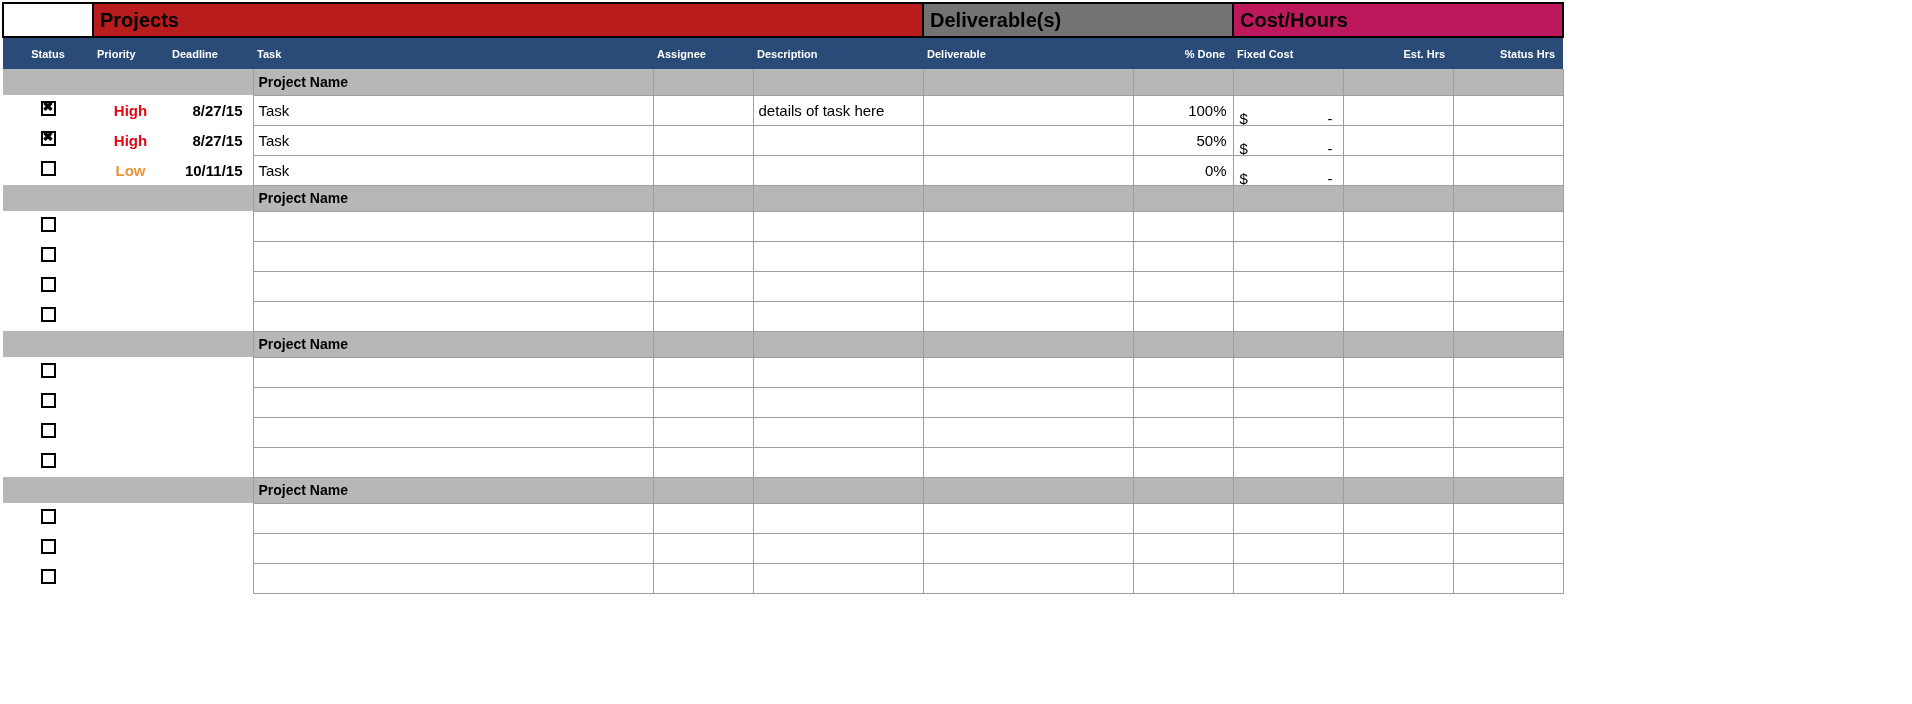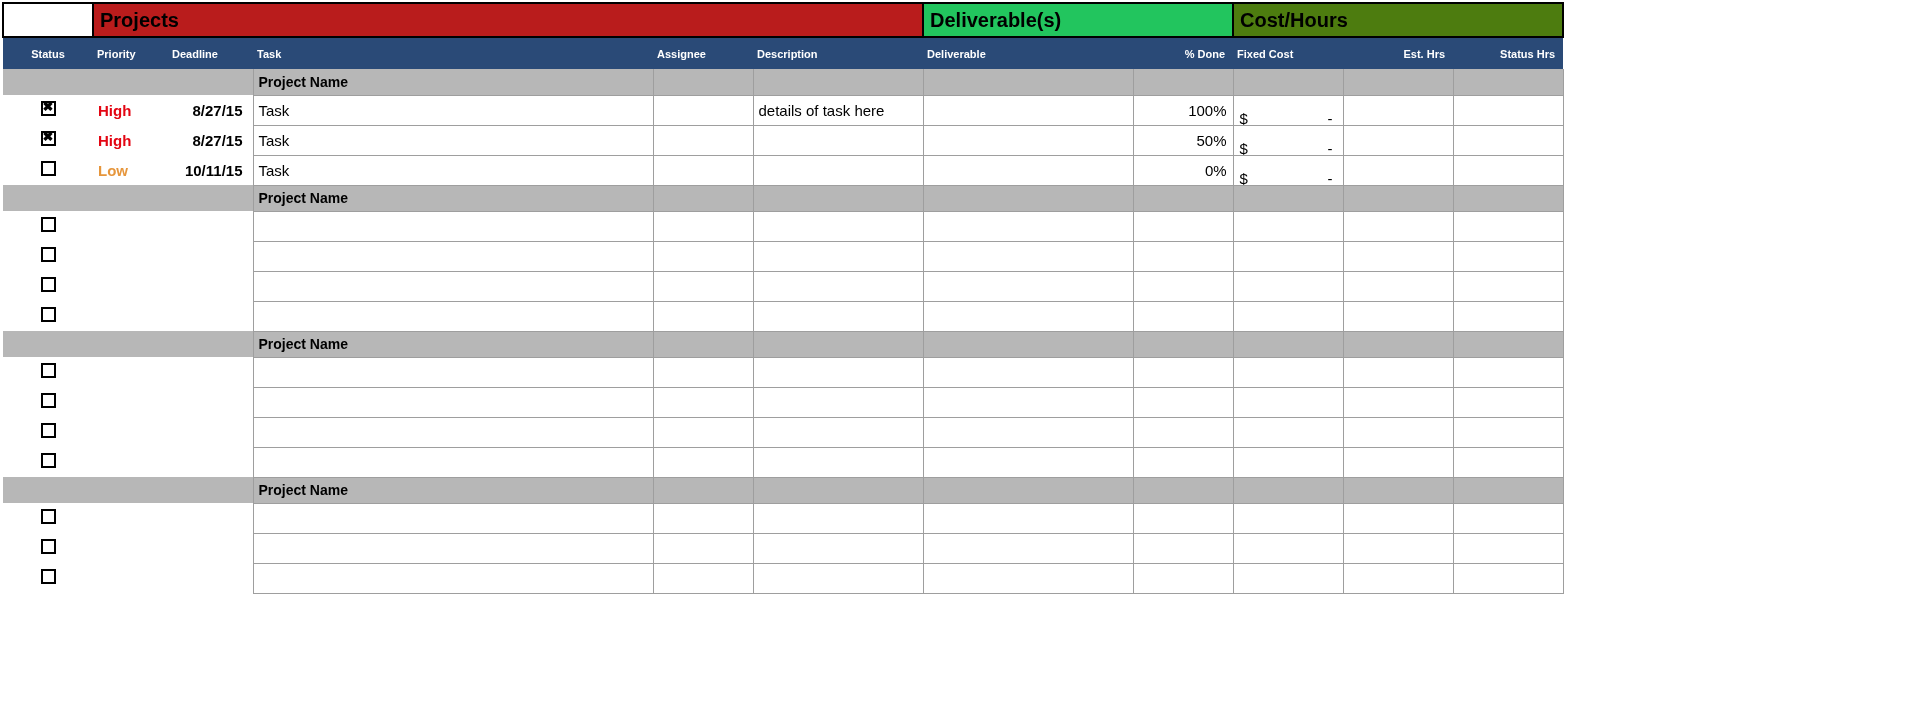--- a/index.html
+++ b/index.html
@@ -34,22 +34,22 @@
   .banner-cell {
     border: 2px solid #000;
     font-weight: bold;
     font-size: 20px;
     padding: 3px 6px;
     height: 34px;
     text-align: left;
   }
   .banner-blank    { background:#fff; }
   .banner-projects { background:#b91c1c; }
-  .banner-deliv    { background:#22c55e;margin-left:8px; }
-  .banner-cost     { background:#4d7c0f; }
+  .banner-deliv    { background:#737373;margin-left:8px; }
+  .banner-cost     { background:#be185d; }
 
   
   tr.colhead td {
     background:#2a4a77;
     color:#fff;
     font-weight:bold;
     font-size:11px;
     padding:6px 4px;
     height:32px;
     white-space:nowrap;
@@ -75,21 +75,21 @@
     padding:3px 5px;
     background:#fff;
     font-size:15px;
   }
   tr.task td.status-cell { text-align:center; border-left:none; }
   tr.task td.status-cell,
   tr.task td.priority-cell,
   tr.task td.deadline-cell {
     border-top:none; border-left:none; border-right:none; border-bottom:none;
   }
-  tr.task td.priority-cell { font-weight:bold; }
+  tr.task td.priority-cell { font-weight:bold;text-align:center; }
   tr.task td.deadline-cell { font-weight:bold; text-align:right; padding-right:10px; }
   tr.task td.pct-cell { text-align:right; padding-right:6px; }
   tr.task td.fixedcost-cell { position:relative; }
   .fc-dollar { position:absolute; left:6px; }
   .fc-dash   { position:absolute; right:10px; }
 
   .prio-high { color:#e30613; }
   .prio-low  { color:#e6963c; }
 
   

